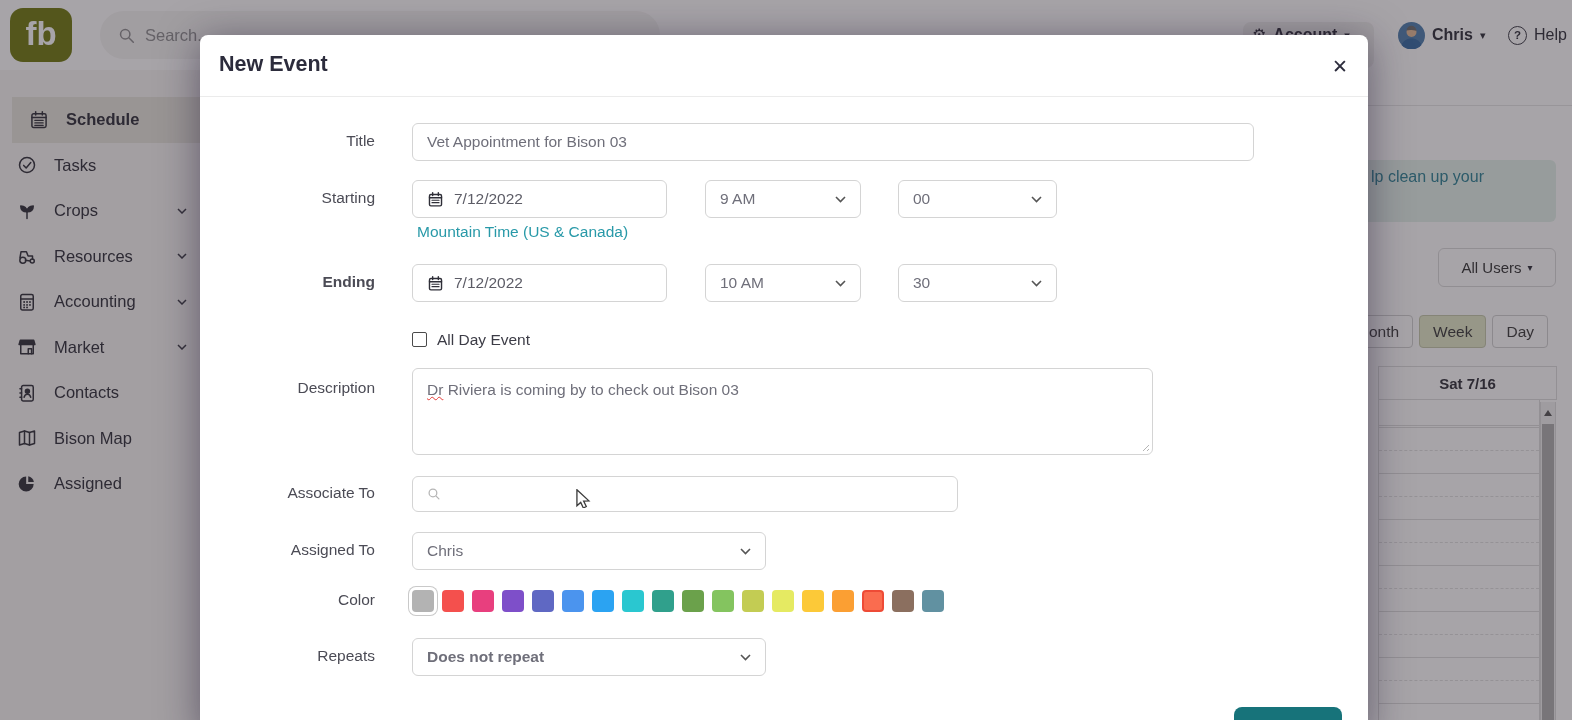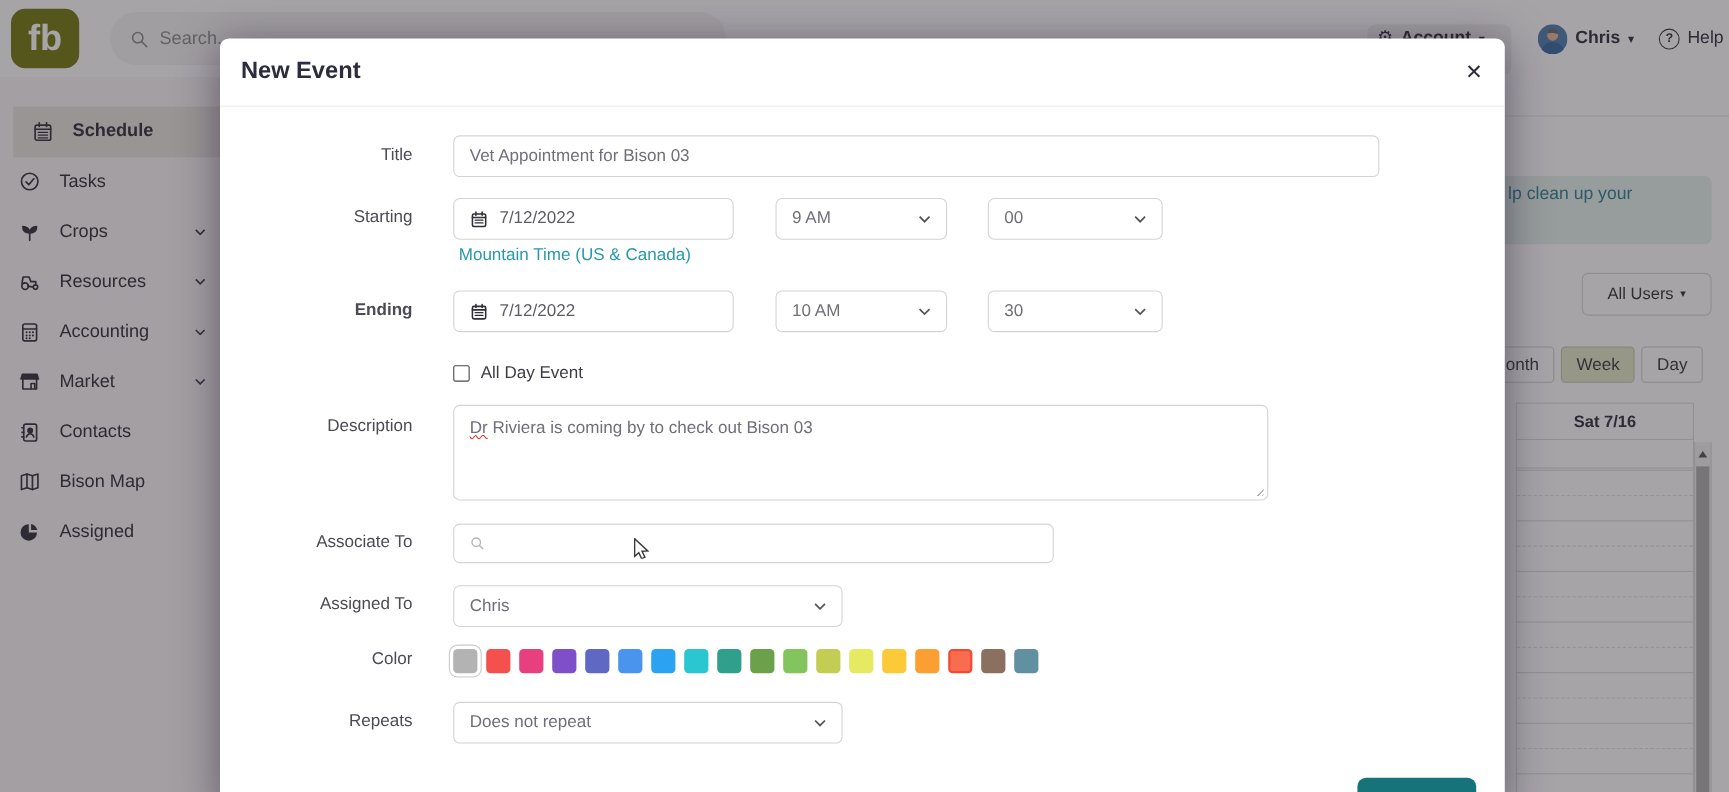--- a/index.html
+++ b/index.html
@@ -28,21 +28,21 @@
   .content-bg{position:absolute;left:200px;top:70px;width:1372px;height:650px;background:#fff;}
   .hdr-divider{position:absolute;left:200px;top:105px;width:1372px;height:0;border-top:1px solid #e6e6e6;}
   .banner{position:absolute;left:212px;top:160px;width:1344px;height:62px;border-radius:6px;background:#e3f2ea;}
   .banner-text{position:absolute;left:1371px;top:168px;font-size:16px;color:#2d8194;}
   .all-users-btn{position:absolute;left:1438px;top:248px;width:118px;height:39px;background:#fff;border:1px solid #d9d9d9;border-radius:6px;
                  display:flex;align-items:center;justify-content:center;gap:6px;font-size:15px;color:#333;box-sizing:border-box;}
   .view-switcher{position:absolute;left:1342px;top:315px;display:flex;gap:6px;}
   .view-btn{height:33px;padding:0 13px;background:#fff;border:1px solid #d0d0d0;border-radius:4px;
             display:flex;align-items:center;font-size:15.5px;color:#3a3a3a;box-sizing:border-box;}
   .view-btn.selected{background:#e3e8c8;border-color:#c4c9ab;}
-  .day-header{position:absolute;left:1378px;top:366px;width:162px;height:34px;border:1px solid #ddd;border-bottom:1px solid #ddd;
+  .day-header{position:absolute;left:1378px;top:366px;width:179px;height:34px;border:1px solid #ddd;border-bottom:1px solid #ddd;
               display:flex;align-items:center;justify-content:center;font-size:15px;font-weight:700;color:#2f2f38;box-sizing:border-box;}
   .allday-slot{position:absolute;left:1378px;top:400px;width:162px;height:26px;border-left:1px solid #ddd;border-right:1px solid #ddd;border-bottom:1px solid #ddd;box-sizing:border-box;}
   .calendar-grid{position:absolute;left:1378px;top:426px;width:162px;height:294px;border-left:1px solid #ddd;border-right:1px solid #ddd;box-sizing:border-box;}
   .grid-line{position:absolute;left:0;width:100%;height:0;}
   .grid-line.solid{border-top:1px solid #dcdcdc;}
   .grid-line.dashed{border-top:1px dashed #e0e0e0;}
   .scrollbar{position:absolute;left:1540px;top:402px;width:16px;height:318px;background:#f2f2f2;border-left:1px solid #ddd;border-right:1px solid #ddd;box-sizing:border-box;}
   .sb-arrow{position:absolute;left:3px;top:8px;width:0;height:0;border-left:4.5px solid transparent;border-right:4.5px solid transparent;border-bottom:6px solid #555;}
   .sb-thumb{position:absolute;left:1px;top:22px;width:12px;height:296px;background:#aeaeae;}
   
@@ -396,21 +396,21 @@
         <div class="swatch" style="background: rgb(195, 204, 83);"></div>
         <div class="swatch" style="background: rgb(229, 234, 98);"></div>
         <div class="swatch" style="background: rgb(252, 201, 56);"></div>
         <div class="swatch" style="background: rgb(251, 159, 51);"></div>
         <div class="swatch" style="background: rgb(250, 108, 79); border: 2px solid rgb(238, 75, 54);"></div>
         <div class="swatch" style="background: rgb(139, 111, 95);"></div>
         <div class="swatch" style="background: rgb(97, 145, 161);"></div>
       </div>
 
     <div class="f-label" style="top:612px;">Repeats</div>
-    <div class="inp sel" style="left:212px;top:603px;width:354px;">
+    <div class="inp sel" style="left:212px;top:603px;width:354px;font-weight:bold;">
       <span>Does not repeat</span>
       <span class="chev">
           <svg width="11" height="7" viewBox="0 0 11 7">
             <polyline points="1,1 5.5,5.5 10,1" fill="none" stroke="#555" stroke-width="1.6"></polyline>
           </svg>
         </span>
     </div>
 
     <button class="save-btn" style="background: rgb(23, 115, 122);"></button>
   </div>

